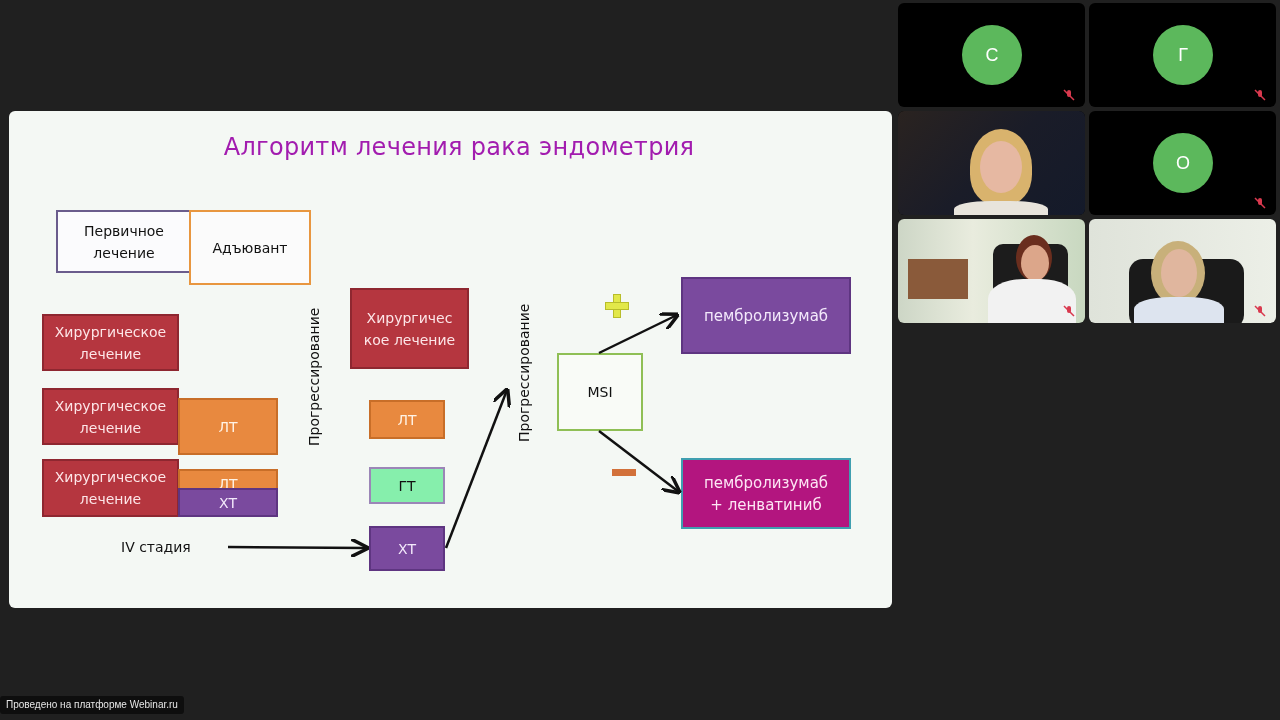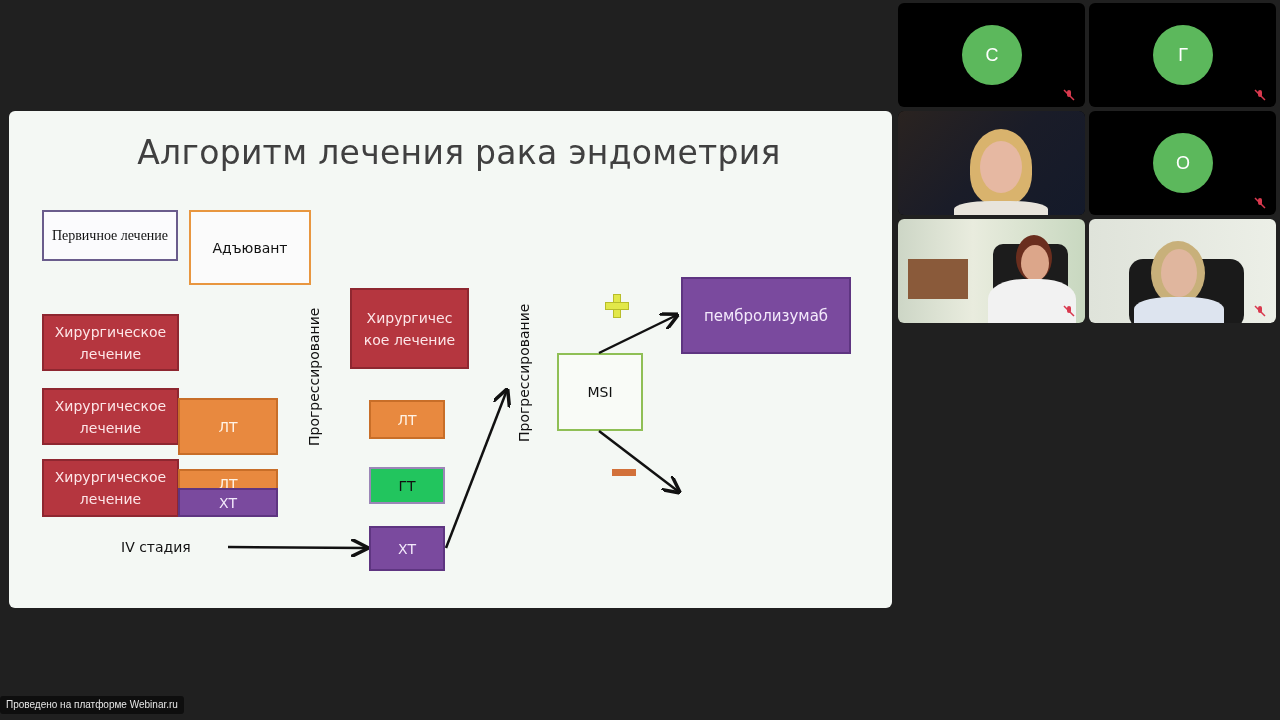--- a/index.html
+++ b/index.html
@@ -1,43 +1,43 @@
 <!DOCTYPE html>
 <html><head>
 <meta charset="utf-8">
 <style>
   html,body{margin:0;padding:0;}
   body{width:1280px;height:720px;background:#202020;position:relative;overflow:hidden;font-family:"Liberation Sans",sans-serif;}
   .slide{position:absolute;left:9px;top:111px;width:883px;height:497px;background:#f4f8f4;border-radius:6px;overflow:hidden;}
-  .s-title{position:absolute;left:0;top:22px;width:900px;text-align:center;font-family:"DejaVu Sans",sans-serif;font-size:33px;color:#404040;letter-spacing:0.3px;}
+  .s-title{position:absolute;left:0;top:22px;width:900px;text-align:center;font-family:"DejaVu Sans",sans-serif;font-size:24px;color:#a21caf;letter-spacing:0.3px;}
   .box{position:absolute;display:flex;align-items:center;justify-content:center;text-align:center;box-sizing:border-box;font-family:"DejaVu Sans",sans-serif;font-size:14px;line-height:22px;}
   .red{background:#b5363f;color:#fde6e8;border:2px solid #8e2730;}
   .orange{background:#e8893f;color:#fff3e6;border:2px solid #c86e28;margin-top:10px;}
   .purple{background:#7a4a9e;color:#f3e9fb;border:2px solid #5e3581;}
-  .lav{background:#22c55e;color:#111;border:2px solid #9b86b7;}
+  .lav{background:#86efac;color:#111;border:2px solid #9b86b7;}
   .magenta{background:#b3157f;color:#fde6f4;border:2px solid #3f9fb0;}
   .legend1{border:2px solid #6a5c8c;background:#fbfbfd;color:#111;}
   .legend2{border:2px solid #e8963f;background:#fbfbfb;color:#111;}
   .msi{border:2px solid #8fbf55;background:#f9fbf7;color:#111;}
   .vtext{position:absolute;transform:rotate(-90deg);transform-origin:center;font-family:"DejaVu Sans",sans-serif;font-size:14px;color:#111;white-space:nowrap;}
   .plain{position:absolute;font-family:"DejaVu Sans",sans-serif;font-size:14px;color:#111;}
   svg.arrows{position:absolute;left:0;top:0;width:883px;height:497px;pointer-events:none;}
   .tile{position:absolute;background:#000;border-radius:6px;overflow:hidden;}
   .avatar{position:absolute;width:60px;height:60px;border-radius:50%;background:#5cb85c;color:#fff;font-size:18px;display:flex;align-items:center;justify-content:center;}
   .mic{position:absolute;right:10px;bottom:6px;width:12px;height:12px;}
   .cam{position:absolute;inset:0;}
   .badge{position:absolute;left:0;top:696px;height:18px;padding:0 6px;background:#0e0e0e;color:#e6e6e6;font-size:10px;line-height:18px;border-radius:3px;}
 </style>
 </head>
 <body>
 
 <div class="slide">
   <div class="s-title">Алгоритм лечения рака эндометрия</div>
 
-  <div class="box legend1" style="left:33px;top:99px;width:136px;height:51px;font-family:Liberation Serif, serif;">Первичное лечение</div>
+  <div class="box legend1" style="left:47px;top:99px;width:136px;height:63px;">Первичное лечение</div>
   <div class="box legend2" style="left:180px;top:99px;width:122px;height:75px;">Адъювант</div>
 
   <div class="box red" style="left:33px;top:203px;width:137px;height:57px;">Хирургическое лечение</div>
 
   <div class="box red" style="left:33px;top:277px;width:137px;height:57px;">Хирургическое лечение</div>
   <div class="box orange" style="left:169px;top:277px;width:100px;height:57px;">ЛТ</div>
 
   <div class="box red" style="left:33px;top:348px;width:137px;height:58px;">Хирургическое лечение</div>
   <div class="box orange" style="left:169px;top:348px;width:100px;height:29px;">ЛТ</div>
   <div class="box purple" style="left:169px;top:377px;width:100px;height:29px;">ХТ</div>
@@ -55,20 +55,21 @@
 
   <div class="box msi" style="left:548px;top:242px;width:86px;height:78px;">MSI</div>
 
   <div style="position:absolute;left:596px;top:183px;width:24px;height:24px;">
     <div style="position:absolute;left:8px;top:0;width:8px;height:24px;background:#e2e84a;border:1px solid #b8bd2a;box-sizing:border-box;"></div>
     <div style="position:absolute;left:0;top:8px;width:24px;height:8px;background:#e2e84a;border:1px solid #b8bd2a;box-sizing:border-box;"></div>
   </div>
   <div style="position:absolute;left:603px;top:358px;width:24px;height:7px;background:#d2713a;"></div>
 
   <div class="box purple" style="left:672px;top:166px;width:170px;height:77px;font-size:15px;">пембролизумаб</div>
+  <div class="box magenta" style="left:672px;top:347px;width:170px;height:71px;font-size:15px;padding:0 14px;">пембролизумаб + ленватиниб</div>
 
   <svg class="arrows" viewBox="0 0 883 497">
     <defs>
       <marker id="ah" viewBox="0 0 10 10" refX="9" refY="5" markerWidth="7" markerHeight="7" orient="auto">
         <path d="M0,0 L10,5 L0,10" fill="none" stroke="#111" stroke-width="2"></path>
       </marker>
     </defs>
     <line x1="219" y1="436" x2="358" y2="437" stroke="#111" stroke-width="2.5" marker-end="url(#ah)"></line>
     <line x1="437" y1="437" x2="498" y2="279" stroke="#111" stroke-width="2.5" marker-end="url(#ah)"></line>
     <line x1="590" y1="242" x2="668" y2="204" stroke="#111" stroke-width="2.5" marker-end="url(#ah)"></line>

